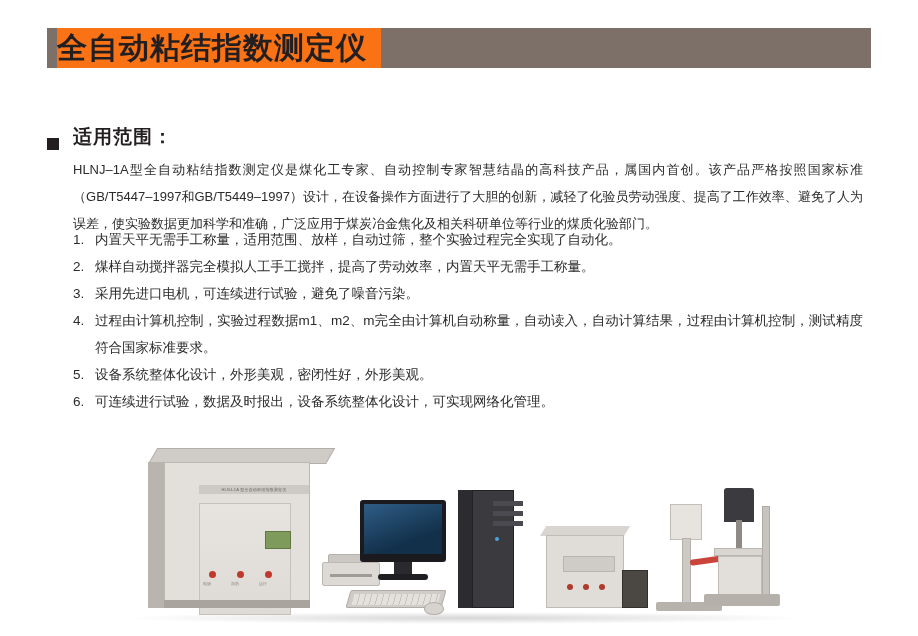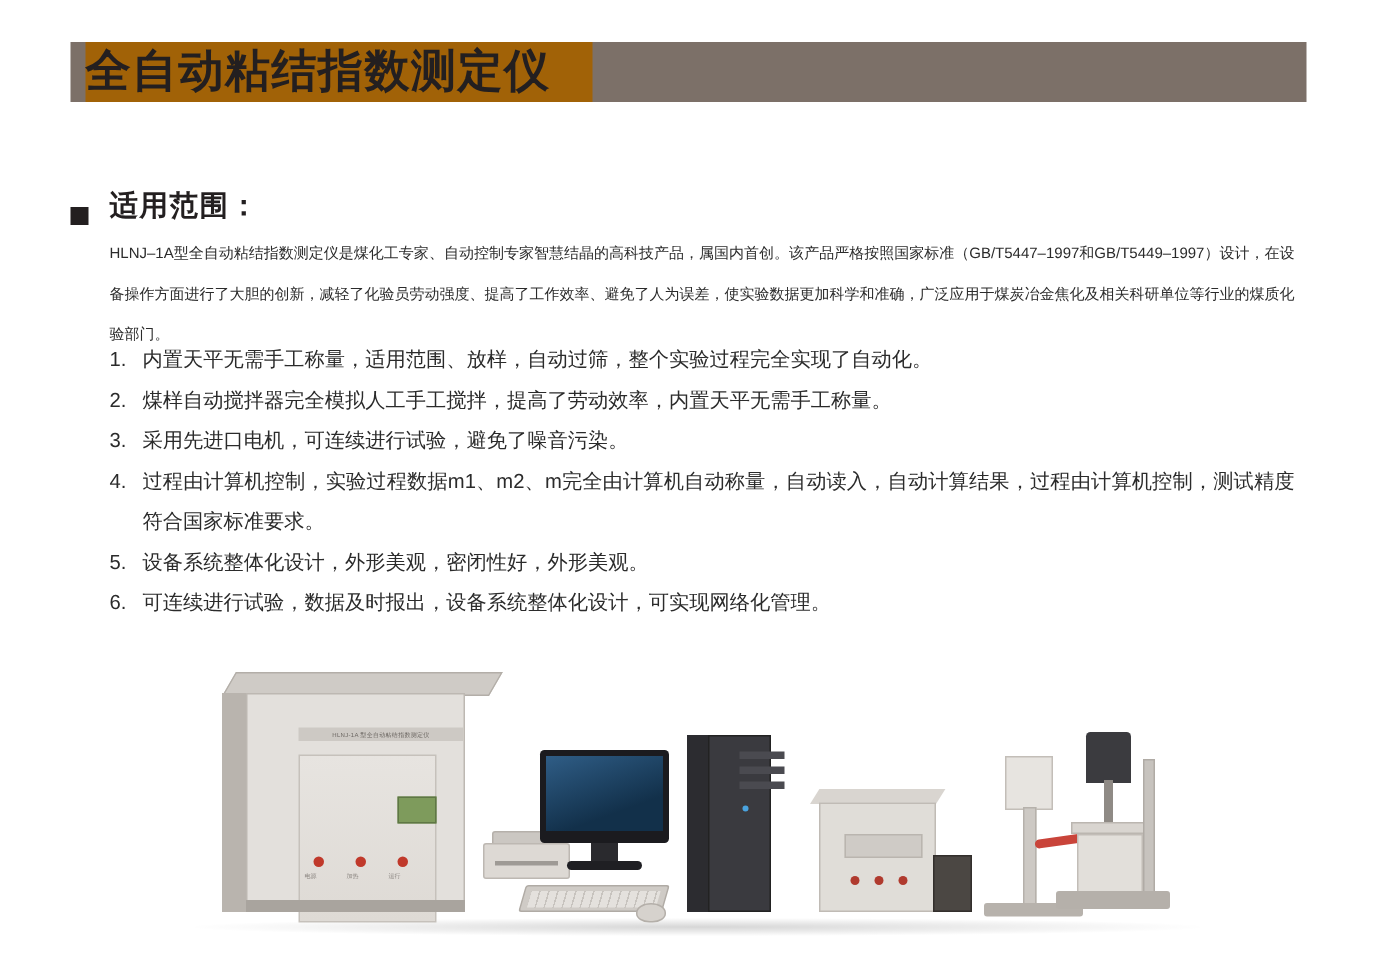--- a/index.html
+++ b/index.html
@@ -36,22 +36,22 @@
     width: 824px;
     height: 40px;
     background: #7c7068;
   }
   .header-title {
     position: absolute;
     left: 57px;
     top: 14px;
     height: 40px;
     line-height: 40px;
-    padding: 0 28px 0 0;
-    background: #a16207;
+    padding: 0 14px 0 0;
+    background: #f97316;
     font-size: 30px;
     font-weight: bold;
     letter-spacing: 1px;
     color: #231f20;
     white-space: nowrap;
   }
 
   
   .section {
     position: absolute;
@@ -79,21 +79,21 @@
     font-size: 19px;
     font-weight: bold;
     color: #231f20;
     letter-spacing: 1px;
     white-space: nowrap;
   }
 
   .paragraph {
     margin-left: 26px;
     width: 790px;
-    font-size: 10px;
+    font-size: 13px;
     line-height: 27px;
     color: #2b2b2b;
     text-align: justify;
     text-justify: inter-ideograph;
   }
 
   .feature-list {
     margin: 4px 0 0 26px;
     padding: 0;
     list-style: none;

